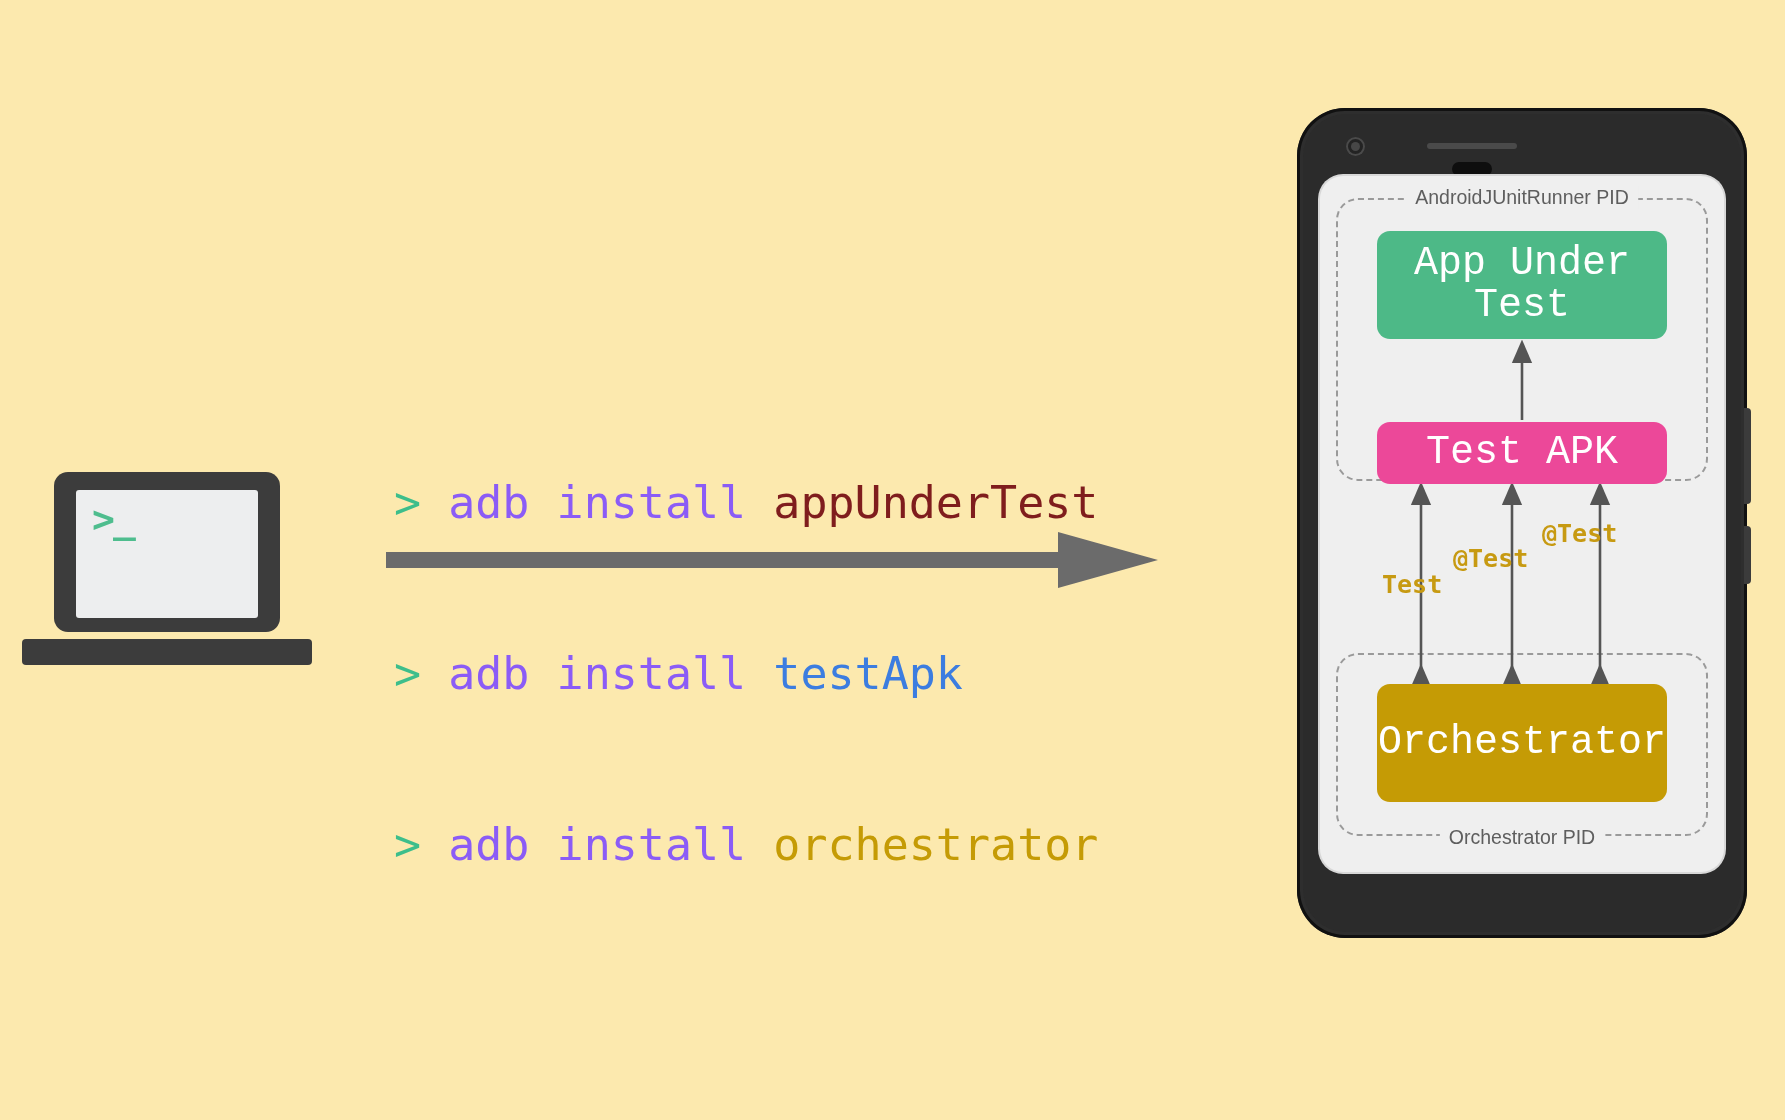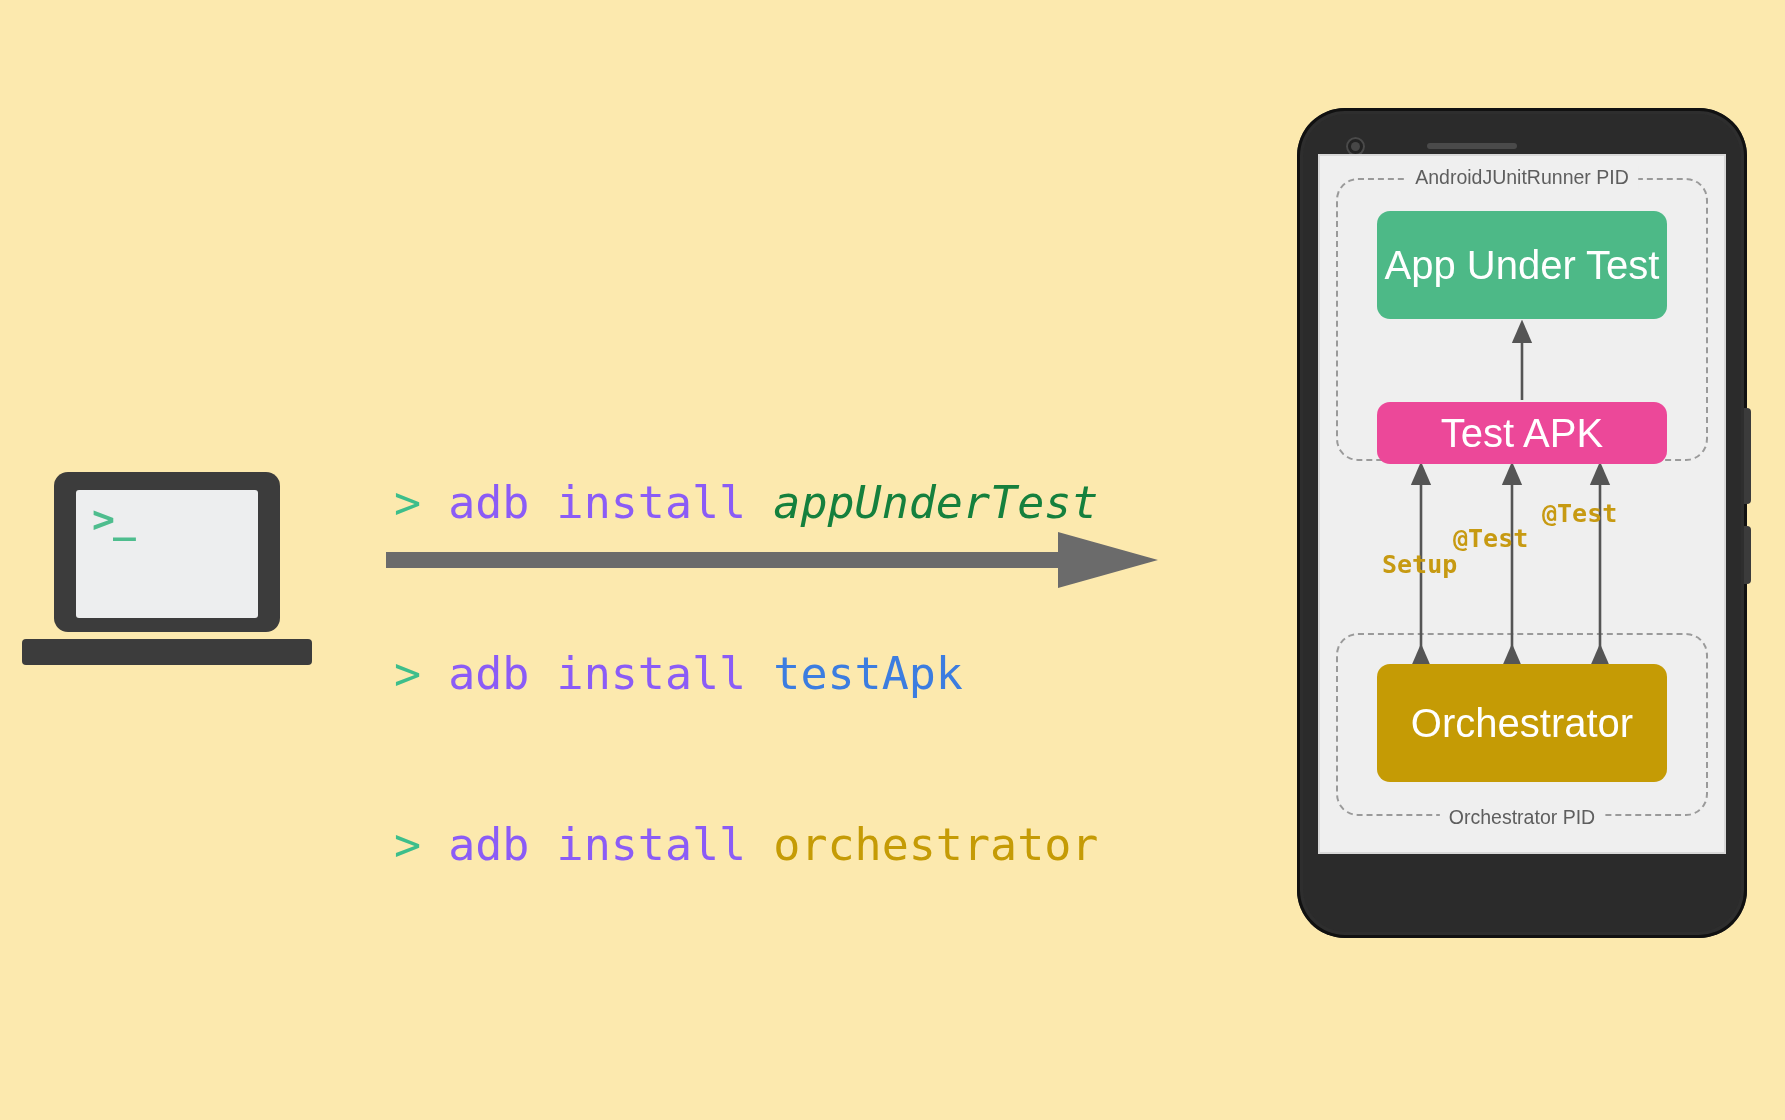--- a/index.html
+++ b/index.html
@@ -37,21 +37,21 @@
   
   .term{
     position:absolute;left:394px;top:360px;
     font-family:"DejaVu Sans Mono","Liberation Mono",monospace;
     font-size:45px;
     line-height:57px;
     white-space:pre;
   }
   .term .chev{color:#3DBE8B;}
   .term .cmd{color:#8b5cf6;}
-  .term .arg-green{color:#15803d;font-style:italic;}
+  .term .arg-green{color:#7f1d1d;}
   .term .arg-blue{color:#3C7DE0;text-align:right;}
   .term .arg-gold{color:#C59B05;}
   .term-line{height:57px;}
   .term2{
     position:absolute;left:394px;top:597px;
     font-family:"DejaVu Sans Mono","Liberation Mono",monospace;
     font-size:45px;line-height:57px;white-space:pre;
   }
 
   
@@ -85,23 +85,24 @@
   }
   .phone-speaker{
     position:absolute;left:130px;top:35px;width:90px;height:6px;
     background:#4A4A4A;border-radius:3px;
   }
   .phone-notch{
     position:absolute;left:155px;top:54px;width:40px;height:14px;
     background:#0E0E0E;border-radius:7px;
   }
   .phone-screen{
-    position:absolute;left:23px;top:48px;width:404px;height:696px;
+    position:absolute;left:23px;top:68px;width:404px;height:696px;
     background:#EFEFEF;
     box-shadow:0 0 0 2px #d8d8d8;
+    border-radius:23px;
   }
 
   
   .pid-region{
     position:absolute;
     border:2px dashed #9A9A9A;
     border-radius:22px;
     box-sizing:border-box;
   }
   .pid-runner{left:16px;top:22px;width:372px;height:283px;}
@@ -118,21 +119,21 @@
   .pid-label-runner{left:50%;top:10px;transform:translateX(-50%);}
   .pid-label-orch{left:50%;top:650px;transform:translateX(-50%);}
 
   
   .cbox{
     position:absolute;
     border-radius:13px;
     color:#FFFFFF;
     display:flex;align-items:center;justify-content:center;
     text-align:center;
-    font-family:Liberation Sans, sans-serif;
+    font-family:Liberation Mono, monospace;
     line-height:1.06;
     font-size:40px;
   }
   .box-aut{left:57px;top:55px;width:290px;height:108px;background:#4DB987;}
   .box-tapk{left:57px;top:246px;width:290px;height:62px;background:#ec4899;}
   .box-orch{left:57px;top:508px;width:290px;height:118px;background:#C59B05;font-size:40px;}
 
   
   .arrows{position:absolute;left:0;top:0;width:404px;height:696px;pointer-events:none;}
 
@@ -217,20 +218,20 @@
       <div class="cbox box-aut">
         <span>App Under Test</span>
       </div>
       <div class="cbox box-tapk">
         <span>Test APK</span>
       </div>
       <div class="cbox box-orch">
         <span>Orchestrator</span>
       </div>
 
-      <div class="flow-label lab-setup">Setup</div>
+      <div class="flow-label lab-setup">Test</div>
       <div class="flow-label lab-test1">@Test</div>
       <div class="flow-label lab-test2">@Test</div>
 
     </div>
   </div>
 
 </div>
 
 </body></html>

